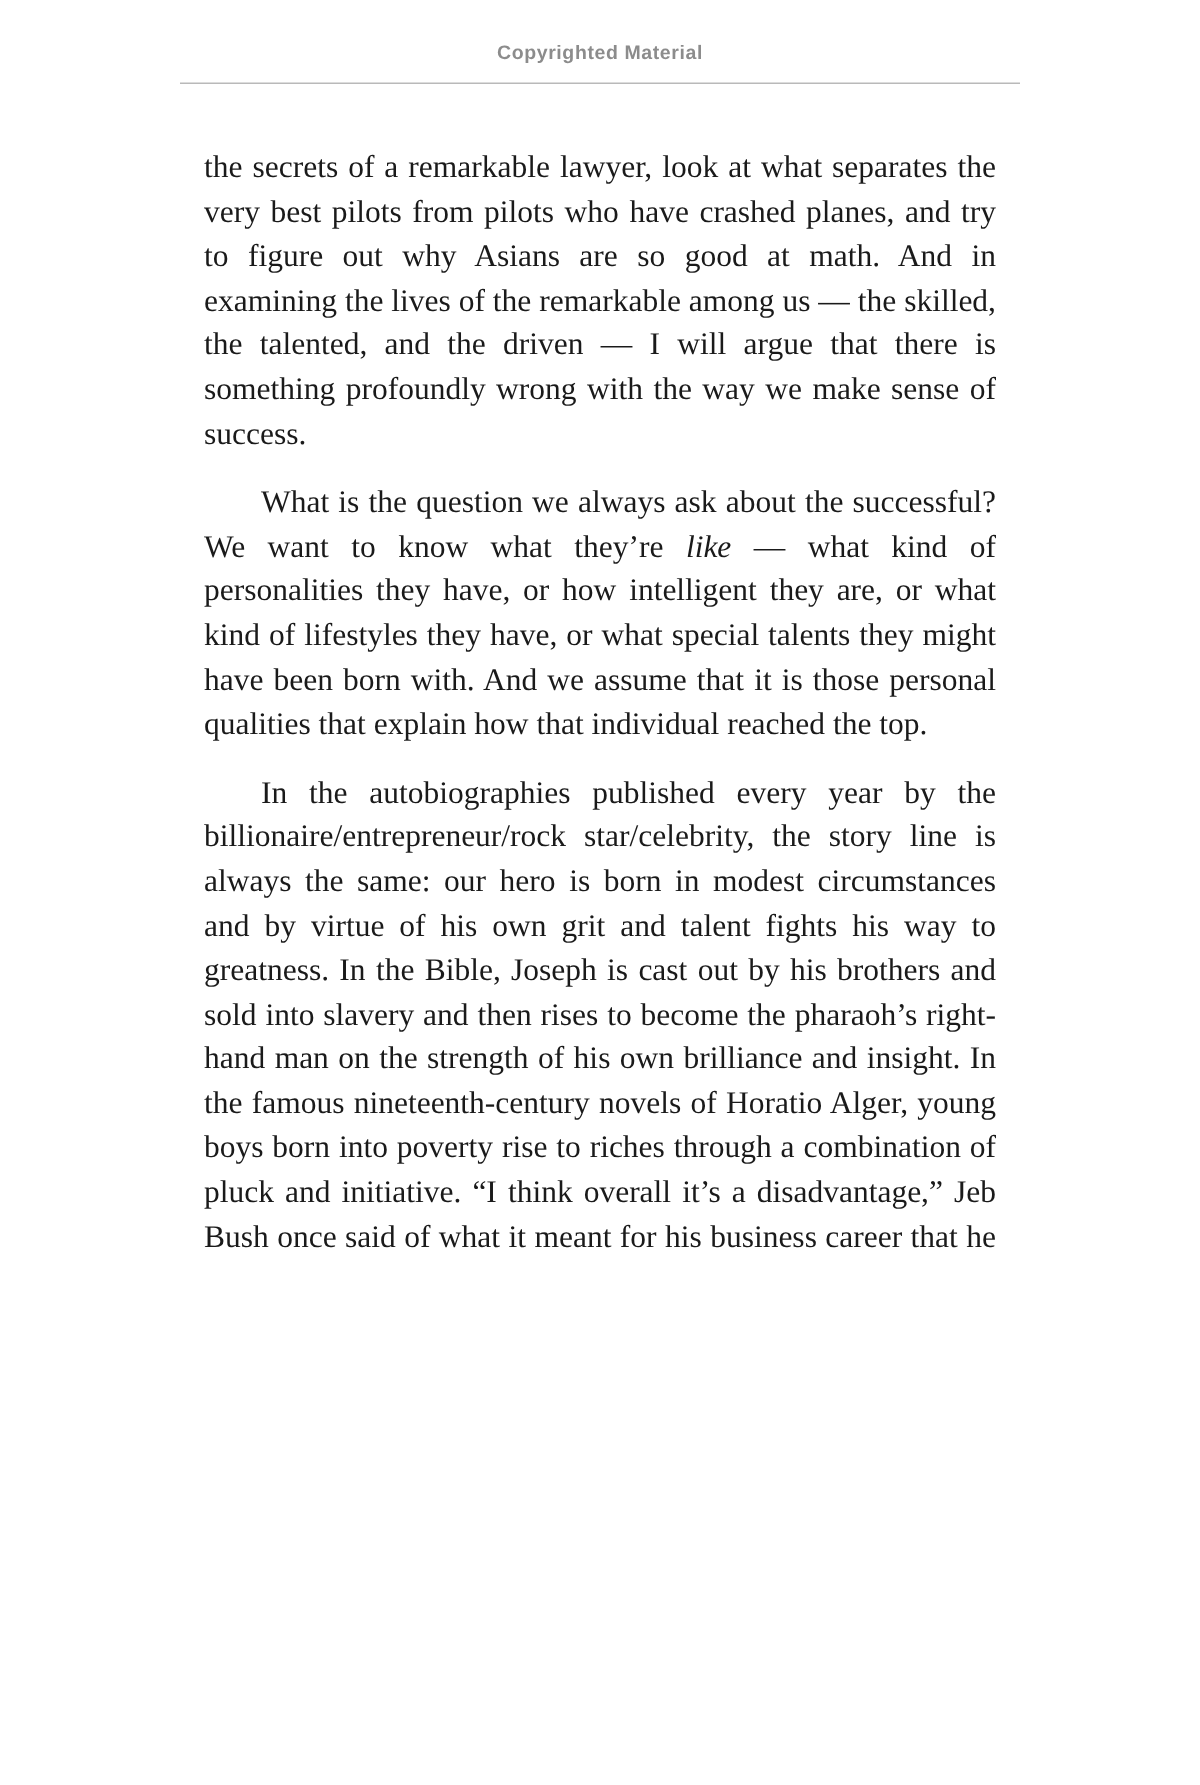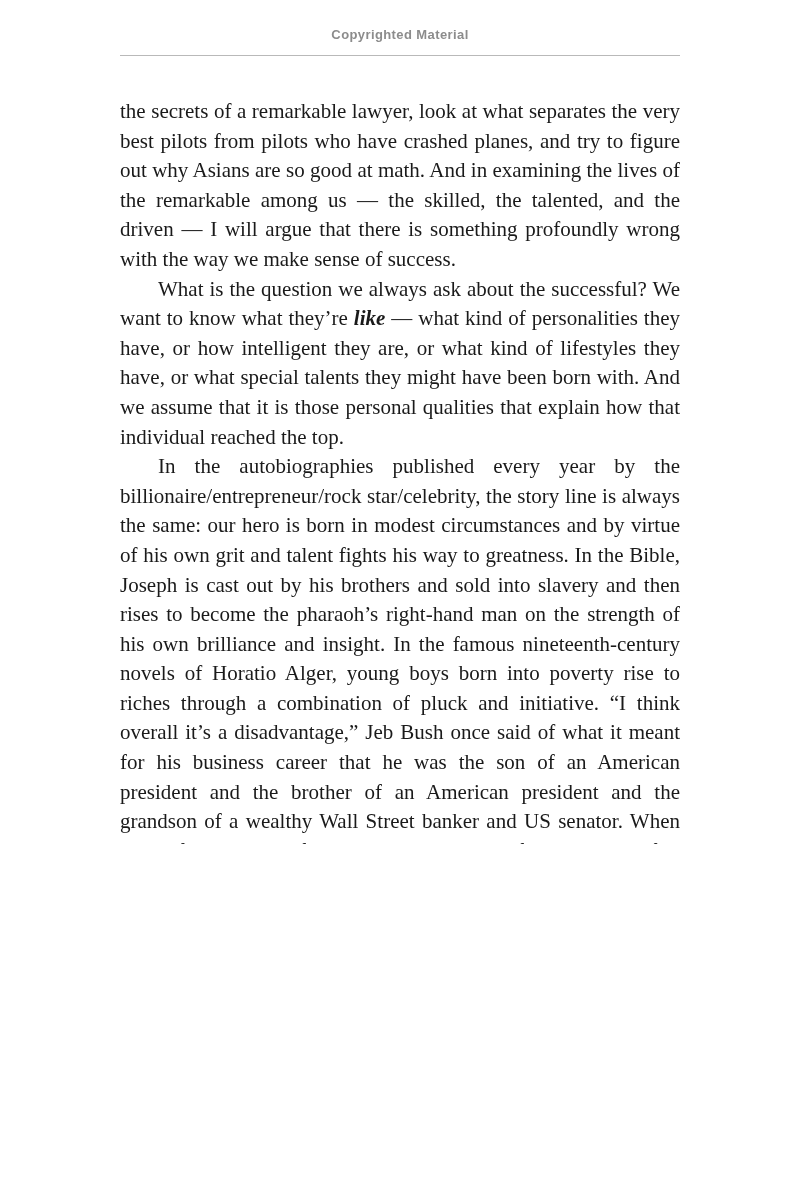--- a/index.html
+++ b/index.html
@@ -40,32 +40,31 @@
     width: 560px;
     margin: 13px auto 0 auto;
     border: none;
     border-top: 1px solid #b9b9b9;
   }
   .text-column {
     width: 560px;
     margin: 41px auto 0 auto;
   }
   .text-column p {
-    margin: 0;
+    margin: 16px;
     font-size: 21px;
     line-height: 29.6px;
     text-align: justify;
     color: #1a1a1a;
   }
   .text-column p.indented {
     text-indent: 38px;
   }
   .text-column em {
     font-style: italic;
-    font-weight: bold;
   }
   .page-number {
     position: absolute;
     top: 1105px;
     left: 0;
     width: 100%;
     text-align: center;
     font-family: "Liberation Serif", serif;
     font-size: 16px;
     letter-spacing: 6px;

